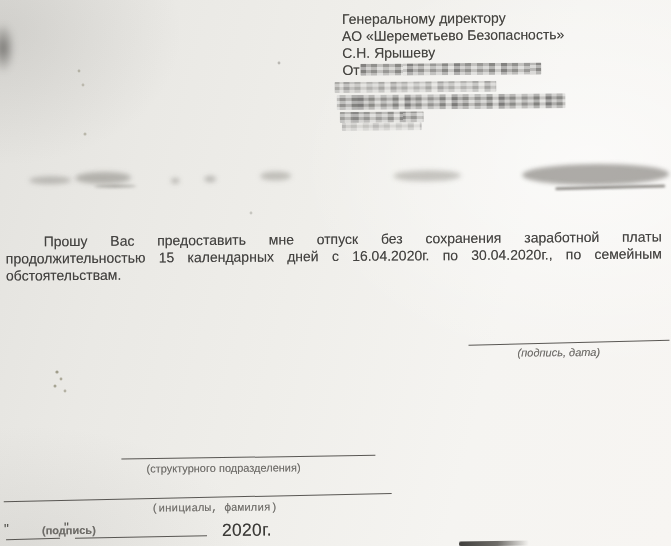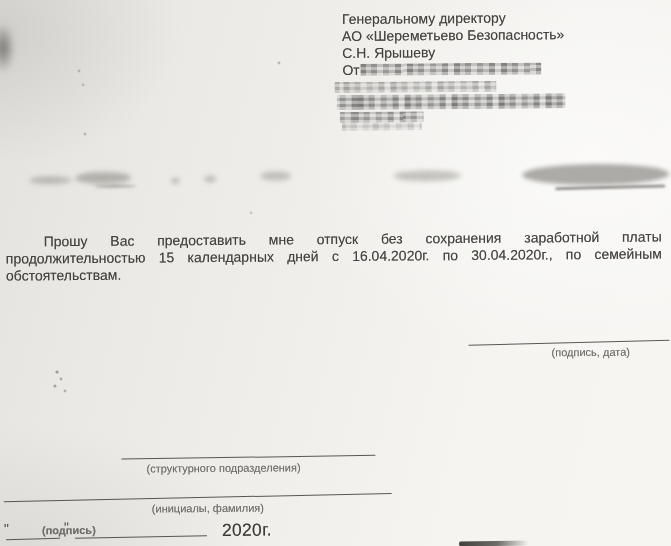--- a/index.html
+++ b/index.html
@@ -60,24 +60,24 @@
 
   
   .rule{position:absolute;border-top:1.4px solid rgba(62,60,56,.85);height:0;}
   .sigdate-rule{left:468px;top:344px;width:201px;transform:rotate(-1deg);}
   .manager-rule{left:120px;top:456px;width:254px;transform:rotate(-0.4deg);}
   .bottom-rule{left:2px;top:496px;width:388px;transform:rotate(-0.8deg);}
   .u1{left:4px;top:536px;width:54px;transform:rotate(-1.2deg);}
   .u2{left:73px;top:535px;width:132px;transform:rotate(-0.6deg);}
 
   .caption{position:absolute;white-space:nowrap;font-size:11px;color:#6e6c68;text-shadow:0 0 .5px rgba(110,108,104,.5);}
-  .cap-sigdate{left:551px;top:348px;}
+  .cap-sigdate{left:517px;top:348px;font-style:italic;}
   .cap-struct{left:145px;top:461px;}
   .cap-sign{left:40px;top:522px;font-weight:bold;}
-  .cap-init{left:150px;top:501px;}
+  .cap-init{left:150px;top:501px;font-family:Liberation Mono, monospace;}
 
   .agreed{left:14px;top:401px;font-size:15.5px;font-weight:500;letter-spacing:.6px;color:#3f3e3a;}
   .manager{left:11px;top:442px;font-size:16px;color:#424140;}
 
   .q{position:absolute;font-size:14px;color:#4a4944;}
   .q1{left:2px;top:518px;}
   .q2{left:62px;top:517px;}
   .year{left:220px;top:519px;font-size:17.5px;font-weight:400;color:#3b3a37;letter-spacing:.3px;}
 
   

